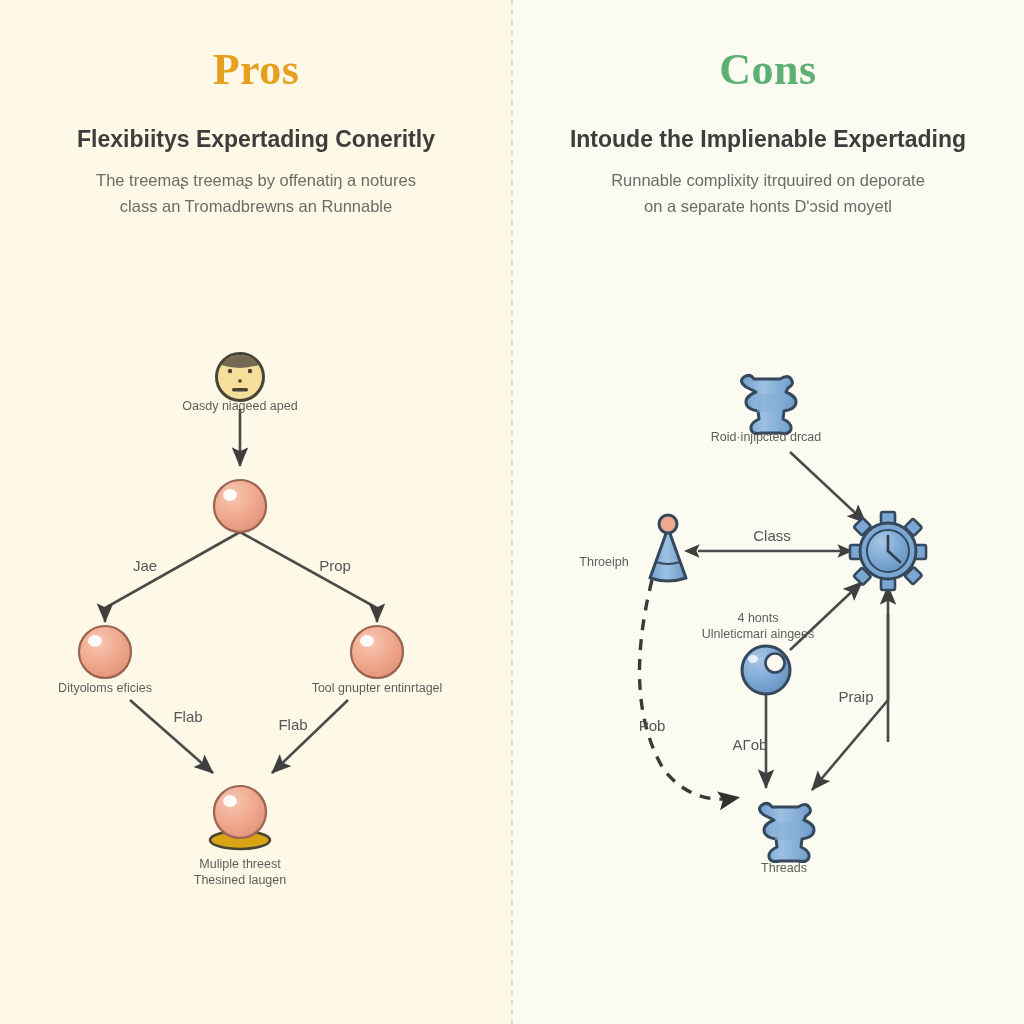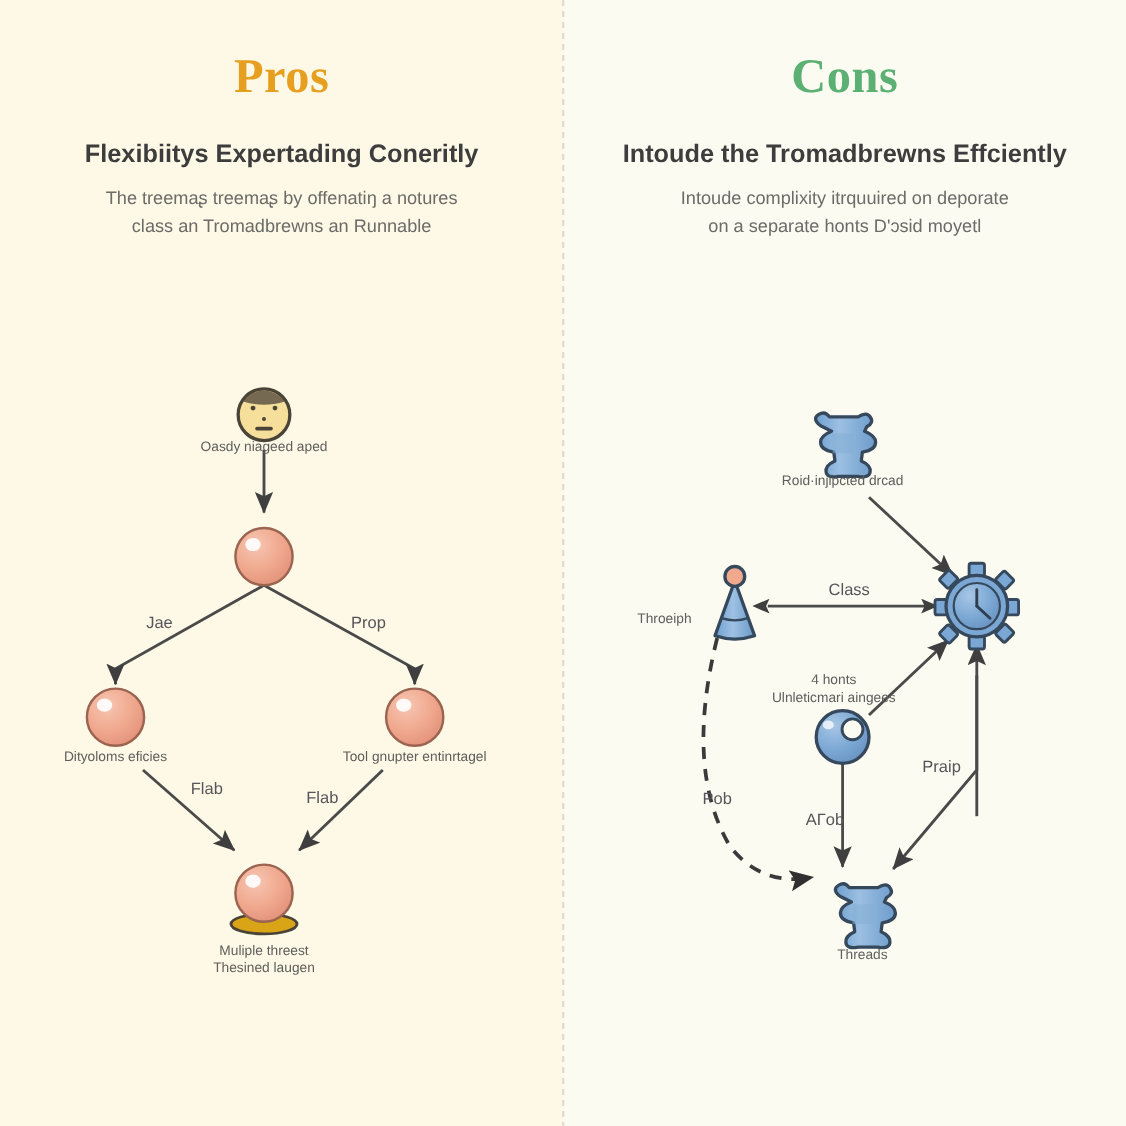--- a/index.html
+++ b/index.html
@@ -112,28 +112,28 @@
 <div id="canvas">
 
   <div class="panel panel-left"></div>
   <div class="panel panel-right"></div>
   <div class="divider"></div>
 
   <div class="title title-right">Cons</div>
   <div class="title title-left">Pros</div>
 
   <div class="subtitle subtitle-left">Flexibiitys Expertading Coneritly</div>
-  <div class="subtitle subtitle-right">Intoude the Tromadbrewns Effciently</div>
+  <div class="subtitle subtitle-right">Intoude the Implienable Expertading</div>
 
   <div class="body-text body-left">
     <div>The treemaʂ treemaʂ by offenatiŋ a notures</div>
     <div>class an Tromadbrewns an Runnable</div>
   </div>
   <div class="body-text body-right">
-    <div>Intoude complixity itrquuired on deporate</div>
+    <div>Runnable complixity itrquuired on deporate</div>
     <div>on a separate honts Dʹɔsid moyetl</div>
   </div>
 
   <svg class="diagram" viewBox="0 0 1024 1024">
     <defs>
       <marker id="arrow" markerWidth="9" markerHeight="9" refX="7.2" refY="3.2" orient="auto" markerUnits="strokeWidth">
         <path d="M0,0 L7.6,3.2 L0,6.4 L1.5,3.2 z" fill="#3f3f3f"></path>
       </marker>
       <marker id="arrowS" markerWidth="7" markerHeight="7" refX="5.6" refY="2.6" orient="auto" markerUnits="strokeWidth">
         <path d="M0,0 L6,2.6 L0,5.2 L1.2,2.6 z" fill="#3f3f3f"></path>

